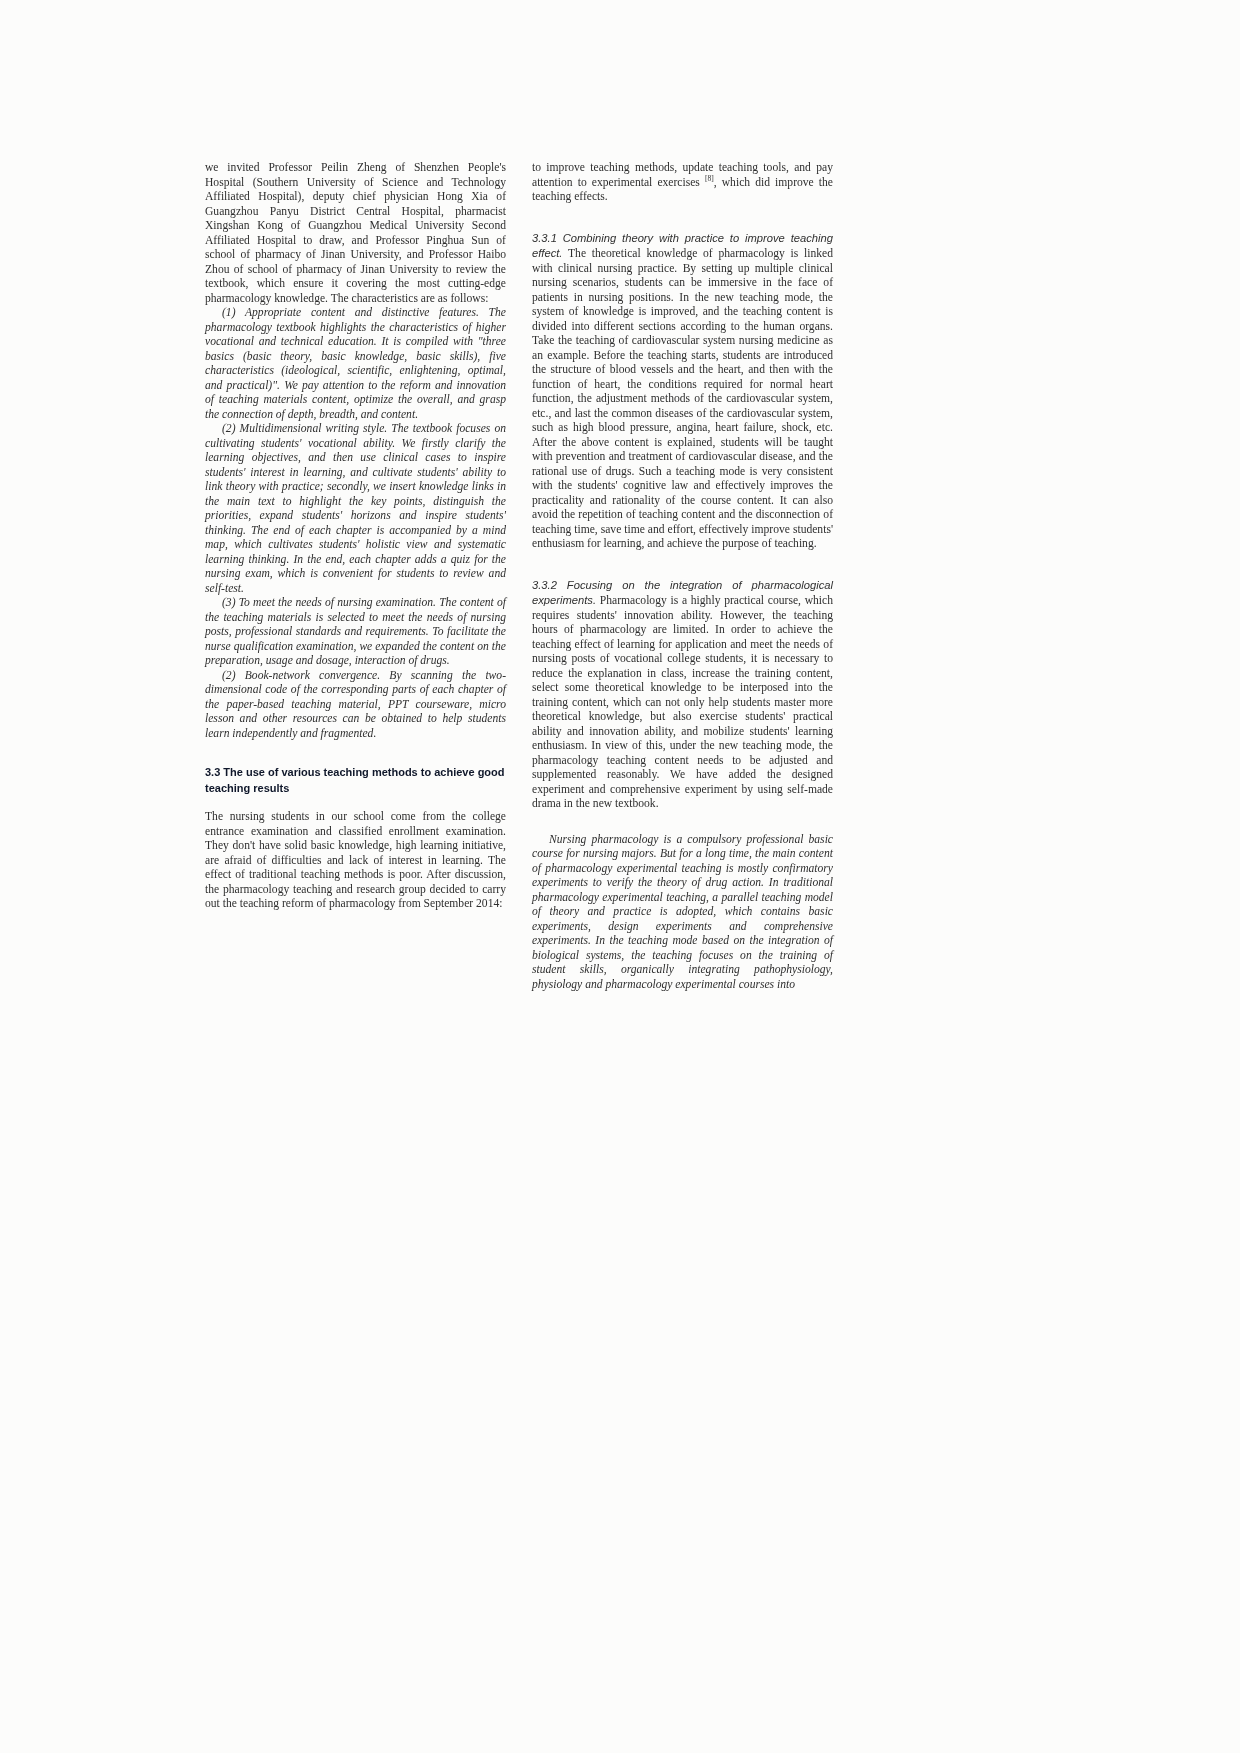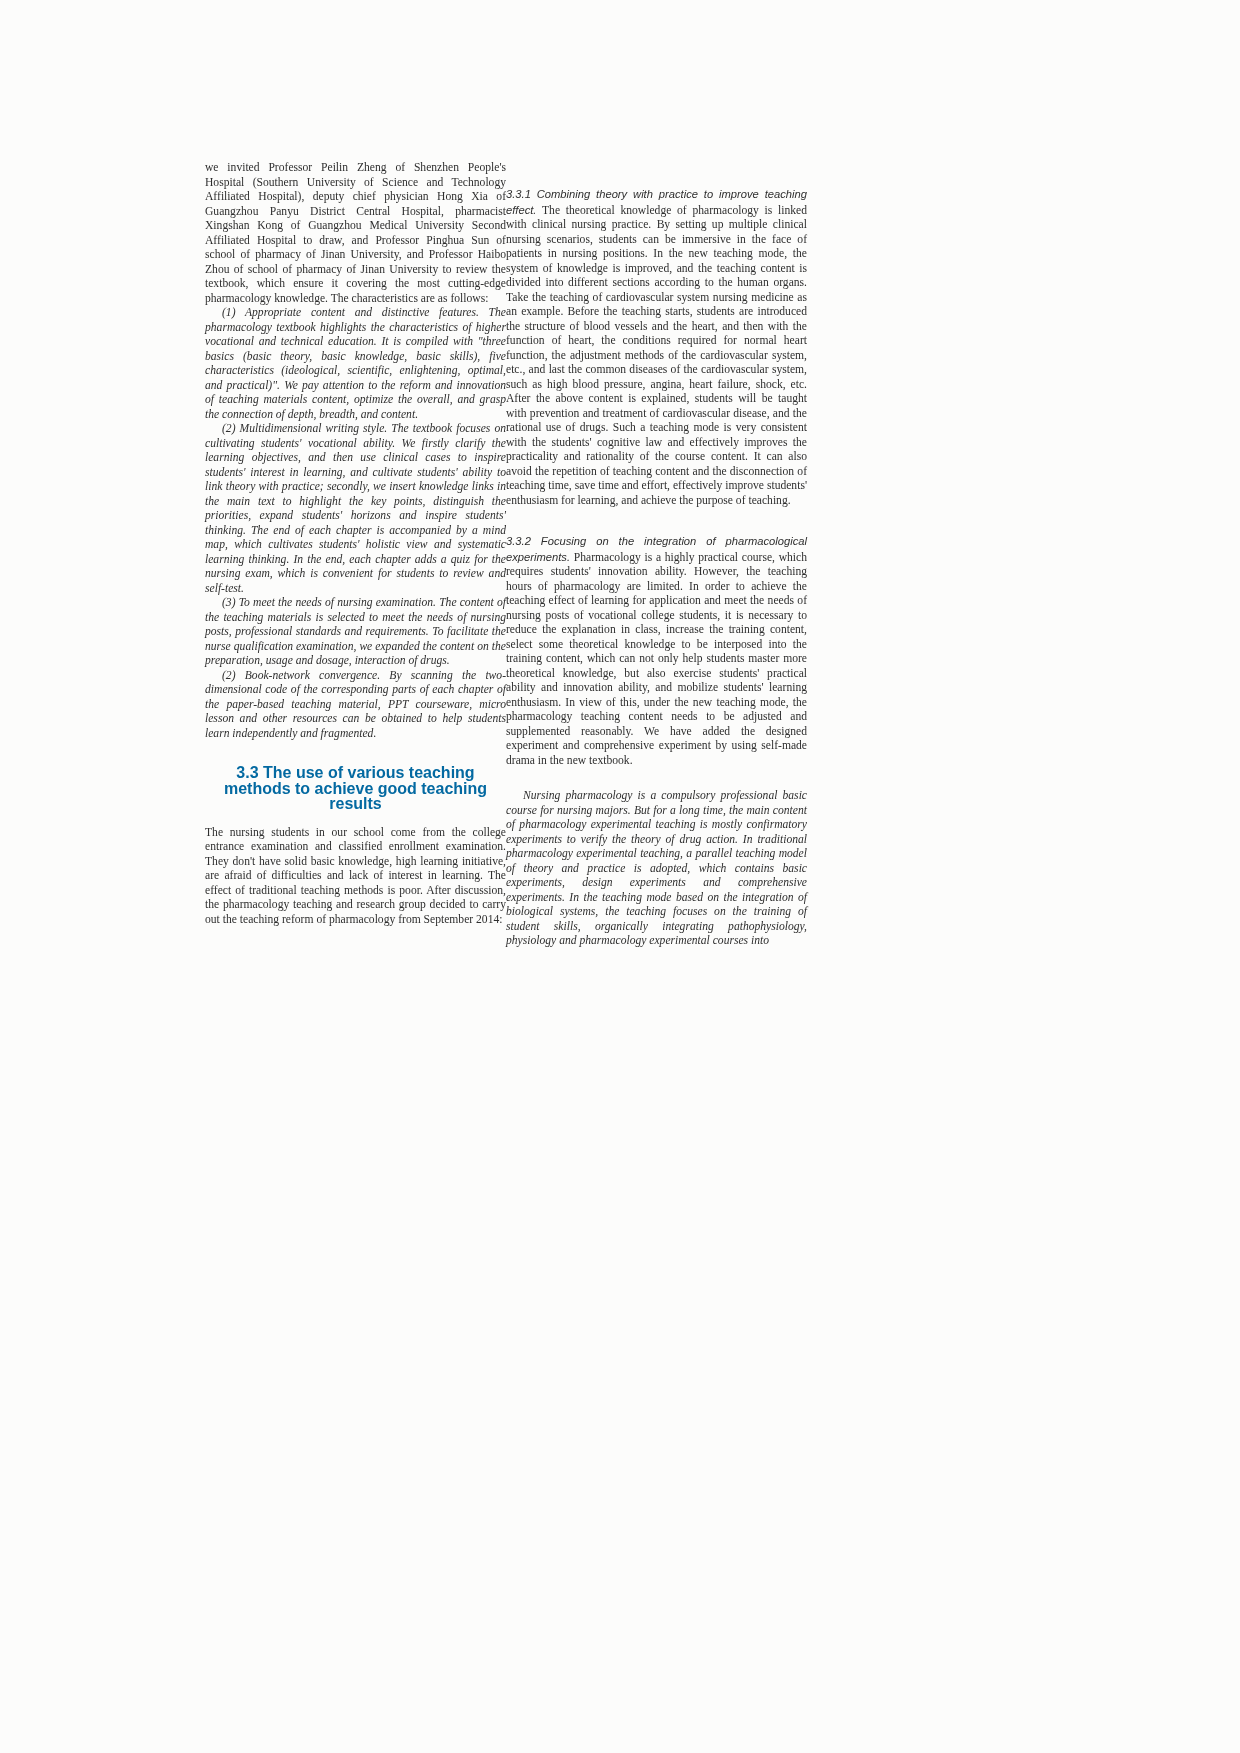--- a/index.html
+++ b/index.html
@@ -13,37 +13,38 @@
     overflow: hidden;
     font-family: "Liberation Serif", "DejaVu Serif", serif;
     color: #2e2e2e;
   }
   .content {
     position: absolute;
     left: 205px;
     top: 161px;
     width: 628px;
     display: flex;
+    gap: 26px;
   }
   .col {
     width: 301px;
     font-size: 11.6px;
     line-height: 14.5px;
     text-align: justify;
   }
   .col p { margin: 0; }
   p.indent { text-indent: 17px; font-style: italic; }
   .sec-heading {
     font-family: "Liberation Sans", "DejaVu Sans", sans-serif;
     font-weight: bold;
-    font-size: 16px;
+    font-size: 11px;
     line-height: 15.5px;
-    text-align: center;
+    text-align: left;
     margin: 24px 0 14px 0;
-    color: #0369a1;
+    color: #0f172a;
   }
   .runin {
     font-style: italic;
     font-family: "Liberation Sans", "DejaVu Sans", sans-serif;
     font-size: 11.2px;
     color: #2e2e2e;
   }
   .block-gap { margin-top: 26px !important; }
   .block-gap-sm { margin-top: 21px !important; }
   sup.cite {
@@ -62,20 +63,21 @@
       <p>we invited Professor Peilin Zheng of Shenzhen People's Hospital (Southern University of Science and Technology Affiliated Hospital), deputy chief physician Hong Xia of Guangzhou Panyu District Central Hospital, pharmacist Xingshan Kong of Guangzhou Medical University Second Affiliated Hospital to draw, and Professor Pinghua Sun of school of pharmacy of Jinan University, and Professor Haibo Zhou of school of pharmacy of Jinan University to review the textbook, which ensure it covering the most cutting-edge pharmacology knowledge. The characteristics are as follows:</p>
       <p class="indent">(1) Appropriate content and distinctive features. The pharmacology textbook highlights the characteristics of higher vocational and technical education. It is compiled with "three basics (basic theory, basic knowledge, basic skills), five characteristics (ideological, scientific, enlightening, optimal, and practical)". We pay attention to the reform and innovation of teaching materials content, optimize the overall, and grasp the connection of depth, breadth, and content.</p>
       <p class="indent">(2) Multidimensional writing style. The textbook focuses on cultivating students' vocational ability. We firstly clarify the learning objectives, and then use clinical cases to inspire students' interest in learning, and cultivate students' ability to link theory with practice; secondly, we insert knowledge links in the main text to highlight the key points, distinguish the priorities, expand students' horizons and inspire students' thinking. The end of each chapter is accompanied by a mind map, which cultivates students' holistic view and systematic learning thinking. In the end, each chapter adds a quiz for the nursing exam, which is convenient for students to review and self-test.</p>
       <p class="indent">(3) To meet the needs of nursing examination. The content of the teaching materials is selected to meet the needs of nursing posts, professional standards and requirements. To facilitate the nurse qualification examination, we expanded the content on the preparation, usage and dosage, interaction of drugs.</p>
       <p class="indent">(2) Book-network convergence. By scanning the two-dimensional code of the corresponding parts of each chapter of the paper-based teaching material, PPT courseware, micro lesson and other resources can be obtained to help students learn independently and fragmented.</p>
       <h2 class="sec-heading">3.3 The use of various teaching methods to achieve good teaching results</h2>
       <p>The nursing students in our school come from the college entrance examination and classified enrollment examination. They don't have solid basic knowledge, high learning initiative, are afraid of difficulties and lack of interest in learning. The effect of traditional teaching methods is poor. After discussion, the pharmacology teaching and research group decided to carry out the teaching reform of pharmacology from September 2014:</p>
     </div>
 
     <div class="col">
+      <p><span>to improve teaching methods, update teaching tools, and pay attention to experimental exercises </span><sup class="cite">[8]</sup><span>, which did improve the teaching effects.</span></p>
 
       <p class="block-gap"><span class="runin">3.3.1 Combining theory with practice to improve teaching effect.</span><span> The theoretical knowledge of pharmacology is linked with clinical nursing practice. By setting up multiple clinical nursing scenarios, students can be immersive in the face of patients in nursing positions. In the new teaching mode, the system of knowledge is improved, and the teaching content is divided into different sections according to the human organs. Take the teaching of cardiovascular system nursing medicine as an example. Before the teaching starts, students are introduced the structure of blood vessels and the heart, and then with the function of heart, the conditions required for normal heart function, the adjustment methods of the cardiovascular system, etc., and last the common diseases of the cardiovascular system, such as high blood pressure, angina, heart failure, shock, etc. After the above content is explained, students will be taught with prevention and treatment of cardiovascular disease, and the rational use of drugs. Such a teaching mode is very consistent with the students' cognitive law and effectively improves the practicality and rationality of the course content. It can also avoid the repetition of teaching content and the disconnection of teaching time, save time and effort, effectively improve students' enthusiasm for learning, and achieve the purpose of teaching.</span></p>
 
       <p class="block-gap"><span class="runin">3.3.2 Focusing on the integration of pharmacological experiments.</span><span> Pharmacology is a highly practical course, which requires students' innovation ability. However, the teaching hours of pharmacology are limited. In order to achieve the teaching effect of learning for application and meet the needs of nursing posts of vocational college students, it is necessary to reduce the explanation in class, increase the training content, select some theoretical knowledge to be interposed into the training content, which can not only help students master more theoretical knowledge, but also exercise students' practical ability and innovation ability, and mobilize students' learning enthusiasm. In view of this, under the new teaching mode, the pharmacology teaching content needs to be adjusted and supplemented reasonably. We have added the designed experiment and comprehensive experiment by using self-made drama in the new textbook.</span></p>
 
       <p class="block-gap-sm indent">Nursing pharmacology is a compulsory professional basic course for nursing majors. But for a long time, the main content of pharmacology experimental teaching is mostly confirmatory experiments to verify the theory of drug action. In traditional pharmacology experimental teaching, a parallel teaching model of theory and practice is adopted, which contains basic experiments, design experiments and comprehensive experiments. In the teaching mode based on the integration of biological systems, the teaching focuses on the training of student skills, organically integrating pathophysiology, physiology and pharmacology experimental courses into</p>
     </div>
 
   </div>
 </div>

